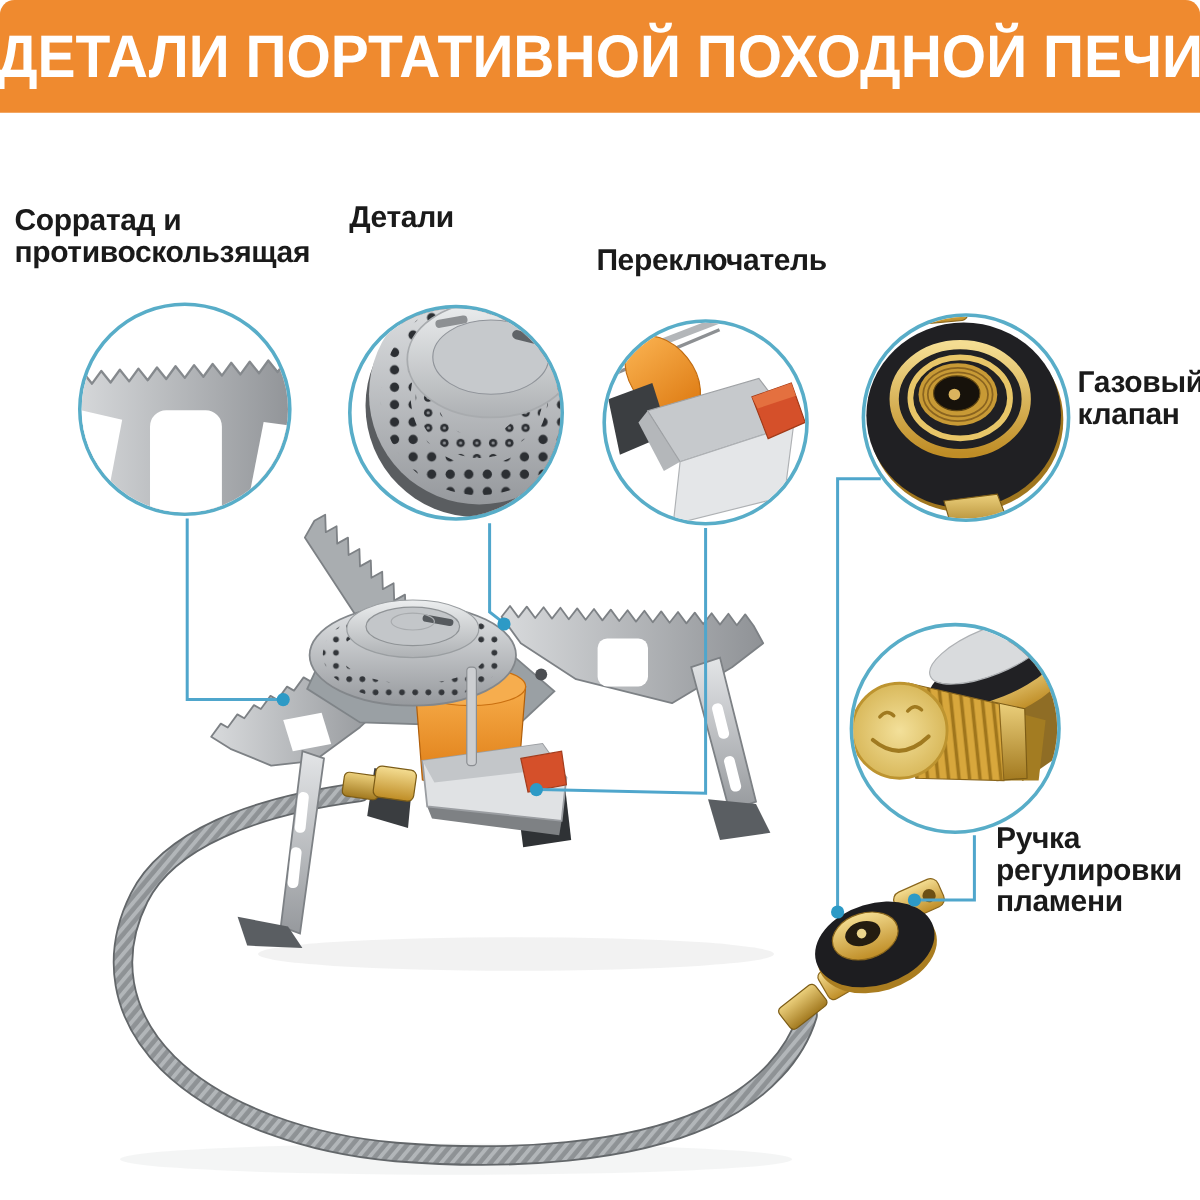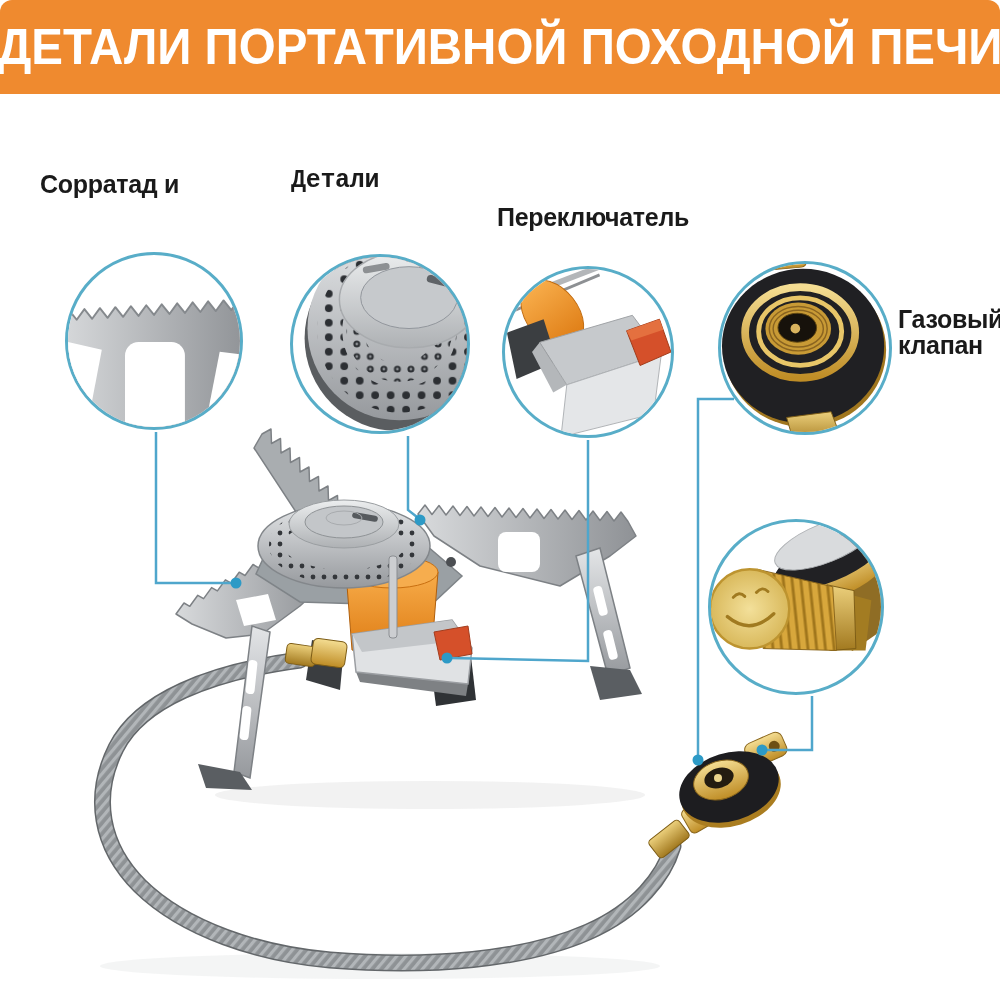--- a/index.html
+++ b/index.html
@@ -6,22 +6,22 @@
   #stage{position:relative;width:1000px;height:1000px;background:#ffffff;overflow:hidden;
          font-family:"Liberation Sans", sans-serif;}
   
   #banner{position:absolute;left:0;top:0;width:1000px;height:94px;
           border-radius:12px 12px 0 0;display:flex;align-items:center;justify-content:center;}
   #banner h1{margin:0;font-size:50px;font-weight:700;letter-spacing:0px;white-space:nowrap;
              transform:scaleX(.95);transform-origin:center;}
   
   .lbl{position:absolute;font-size:25px;line-height:26px;font-weight:700;letter-spacing:-.3px;}
   .lbl span{display:block;}
-  #lbl-stand{left:12px;top:171px;margin-left:28px;}
-  #lbl-stove-parts{left:291px;top:168px;font-family:Liberation Mono, monospace;}
+  #lbl-stand{left:12px;top:171px;}
+  #lbl-stove-parts{left:291px;top:168px;}
   #lbl-piezo{left:497px;top:204px;}
   #lbl-valve{left:898px;top:306px;}
   #lbl-knob{left:830px;top:686px;}
   
   .callout{position:absolute;border-radius:50%;background:#ffffff;border:3px solid #58adc8;
            box-sizing:border-box;overflow:hidden;z-index:3;}
   .callout svg{display:block;width:100%;height:100%;}
   #c-stand{left:65px;top:252px;width:178px;height:178px;}
   #c-burner{left:290px;top:254px;width:180px;height:180px;}
   #c-piezo{left:502px;top:266px;width:172px;height:172px;}
@@ -264,30 +264,36 @@
         <path d="M731,597 q6,-7 12,-1" stroke-width="3"></path>
         <path d="M755,592 q6,-7 12,-1" stroke-width="3"></path>
         <path d="M725,617 q24,20 48,-3" stroke-width="3.5"></path>
       </g>
     </svg>
   </div>
 
   <div class="lbl-layer" style="color: rgb(26, 26, 26);">
     <div class="lbl" id="lbl-stand">
       <span>Сорратад и</span>
+      <span>противоскользящая</span>
     </div>
     <div class="lbl" id="lbl-stove-parts">
       <span>Детали</span>
     </div>
     <div class="lbl" id="lbl-piezo">
       <span>Переключатель</span>
     </div>
     <div class="lbl" id="lbl-valve">
       <span>Газовый</span>
       <span>клапан</span>
     </div>
+    <div class="lbl" id="lbl-knob">
+      <span>Ручка</span>
+      <span>регулировки</span>
+      <span>пламени</span>
+    </div>
   </div>
 
   <div id="banner" style="background: rgb(239, 138, 47); color: rgb(255, 255, 255);">
     <h1>ДЕТАЛИ ПОРТАТИВНОЙ ПОХОДНОЙ ПЕЧИ</h1>
   </div>
 
 </div>
 
 </body></html>

